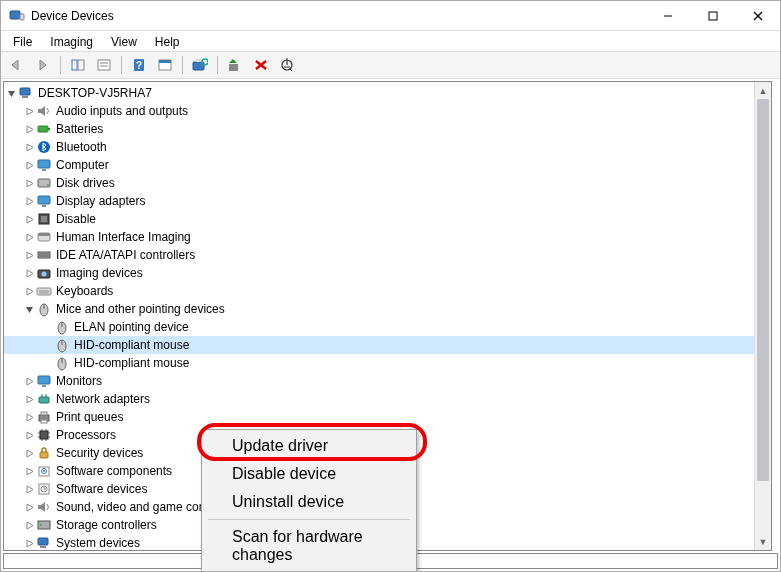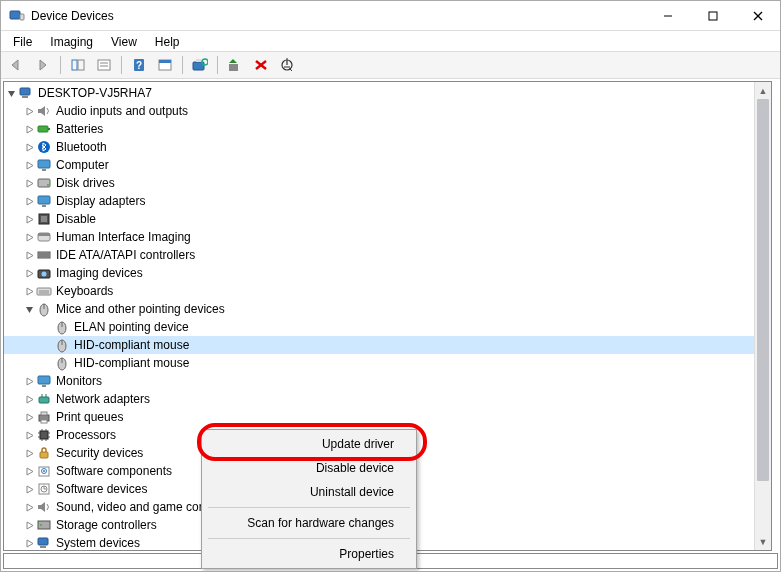--- a/index.html
+++ b/index.html
@@ -157,22 +157,21 @@
     left: 200px;
     top: 350px;
     width: 216px;
     background: #f2f2f2;
     border: 1px solid #a0a0a0;
     box-shadow: 2px 2px 4px rgba(0,0,0,0.25);
     padding: 2px;
   }
   .ctx-item {
     padding: 5px 20px 5px 28px;
-    font-size: 12px;
-    text-align: right;
+    font-size: 16px;
   }
   .ctx-item.bold { font-weight: normal; }
   .ctx-sep {
     height: 1px;
     background: #ccc;
     margin: 3px 4px;
   }
   
   .highlight-ring {
     position: absolute;

